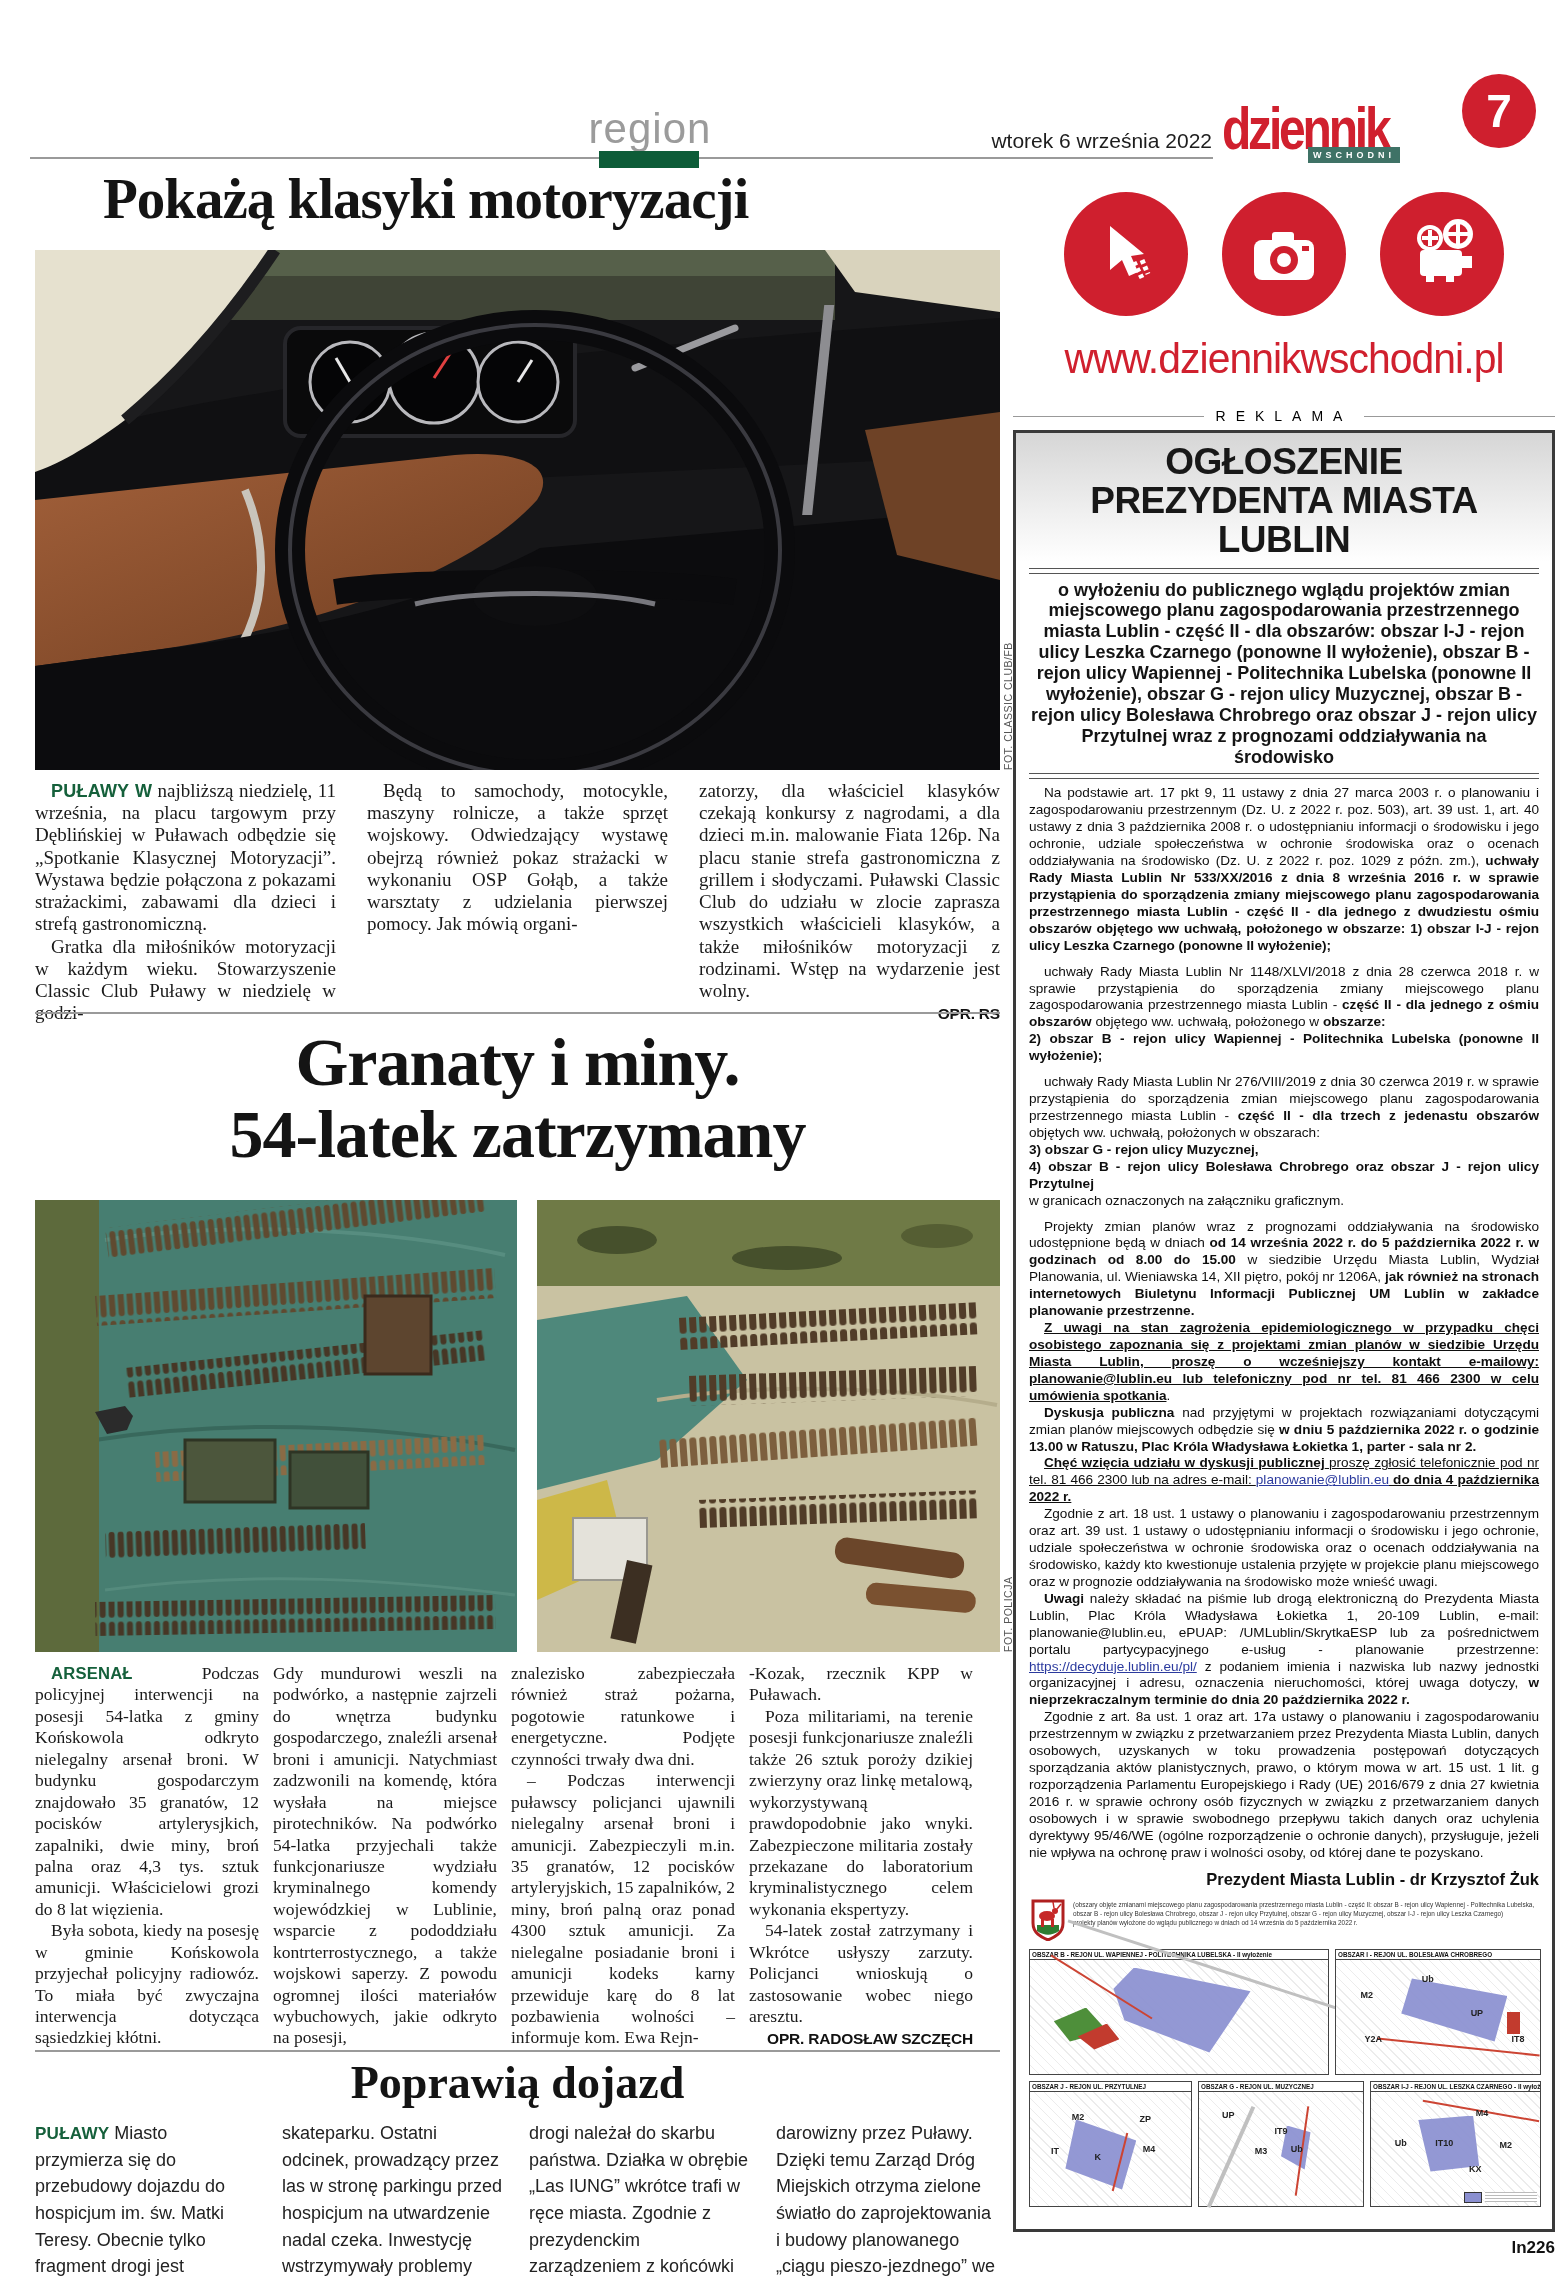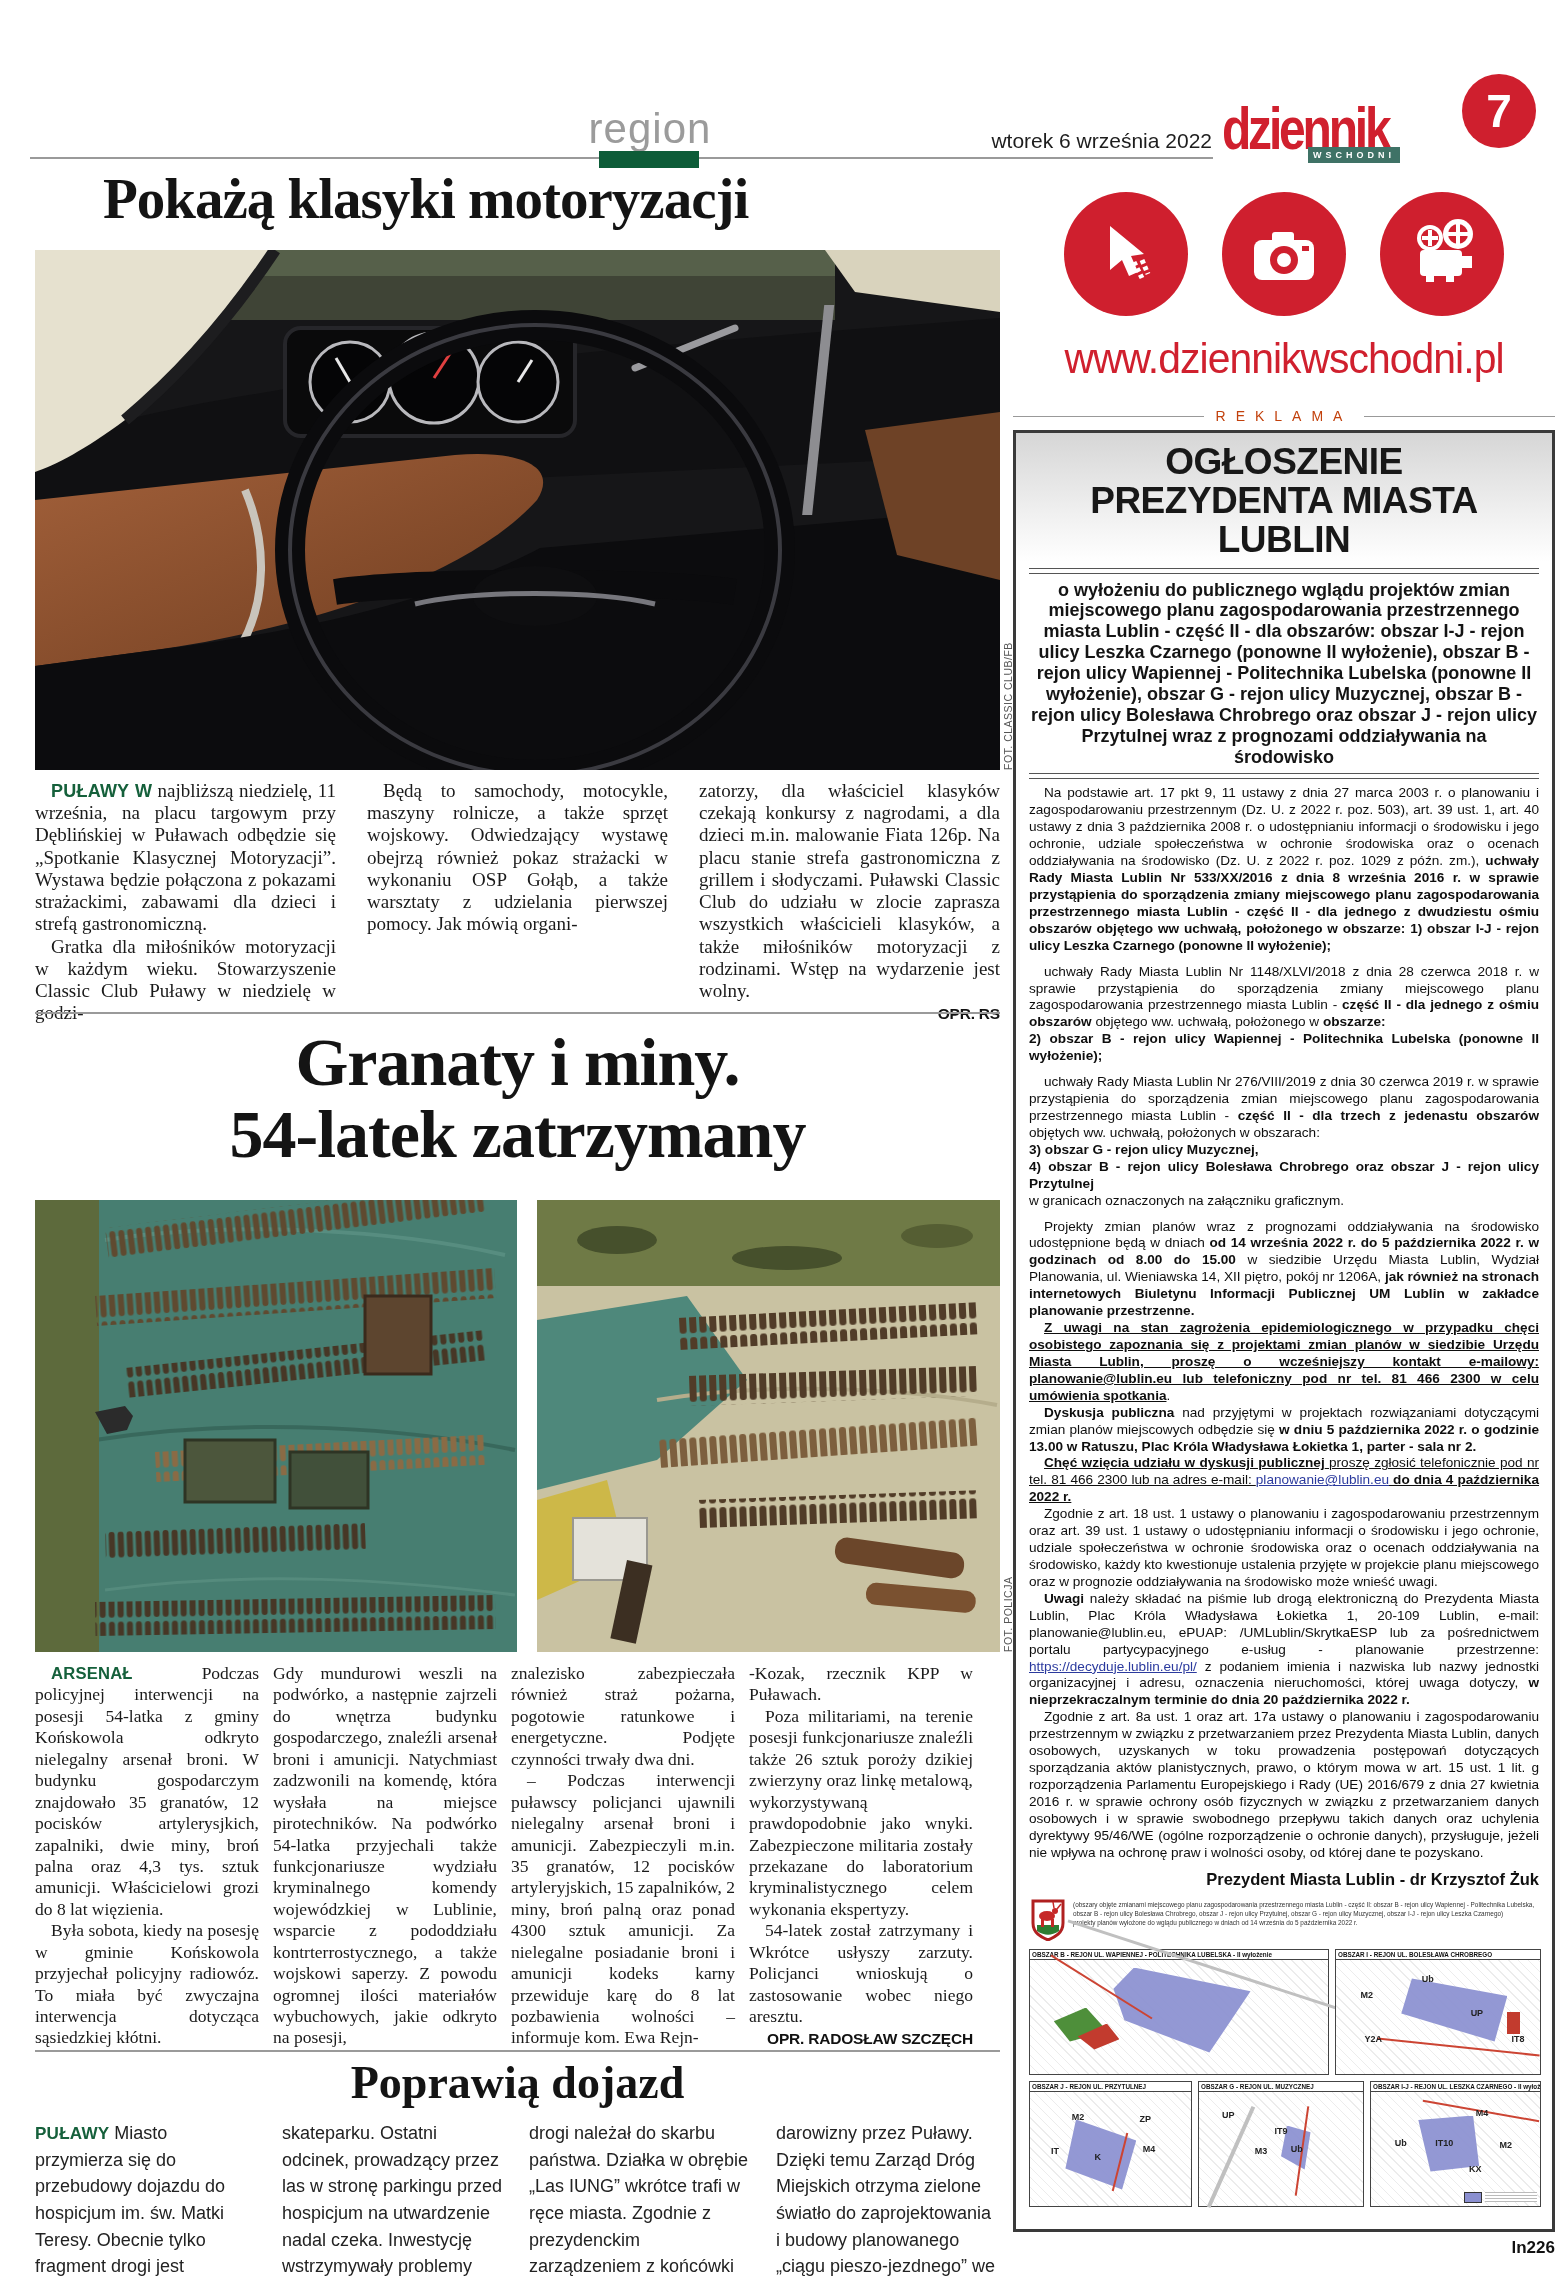--- a/index.html
+++ b/index.html
@@ -50,21 +50,21 @@
       letter-spacing:-.2px;margin-top:3px;color:#111;}
   .divider{position:absolute;left:35px;width:965px;height:2px;background:#9a9a9a;}
 
   
   .icons{position:absolute;left:1013px;top:192px;width:542px;display:flex;justify-content:center;gap:34px;}
   .circle{width:124px;height:124px;border-radius:50%;background:#cf1f2e;display:flex;align-items:center;justify-content:center;}
   .url{position:absolute;left:1013px;top:334px;width:542px;text-align:center;font-size:43px;color:#d0202e;
       letter-spacing:-1px;transform:scaleX(.95);}
   .rek{position:absolute;left:1013px;top:408px;width:542px;display:flex;align-items:center;gap:12px;}
   .rek .ln{flex:1;height:1px;background:#999;}
-  .rek .tx{font-size:14px;letter-spacing:10px;color:#c2410c;}
+  .rek .tx{font-size:14px;letter-spacing:10px;color:#000000;}
 
   
   .adbox{position:absolute;left:1013px;top:430px;width:542px;height:1802px;border:3px solid #3a3a3a;
       box-sizing:border-box;background:#fff;padding:8px 13px 6px;overflow:hidden;}
   .ad-head{background:linear-gradient(180deg,#d6d6d6 0%,#efefef 60%,#fff 100%);margin:-8px -13px 0;padding:10px 13px 2px;}
   .ad-title{font-weight:700;font-size:37px;line-height:1.05;text-align:center;letter-spacing:-.5px;color:#181818;}
   .rule{height:4px;border-top:1px solid #555;border-bottom:1px solid #555;margin:6px 0;}
   .ad-sub{font-weight:700;font-size:18px;line-height:1.16;text-align:center;color:#141414;margin:2px 0;}
   .adp{font-size:13.6px;line-height:1.245;text-align:justify;text-indent:15px;margin:0;color:#0e0e0e;}
   .adp.sp{margin-top:9px;}

